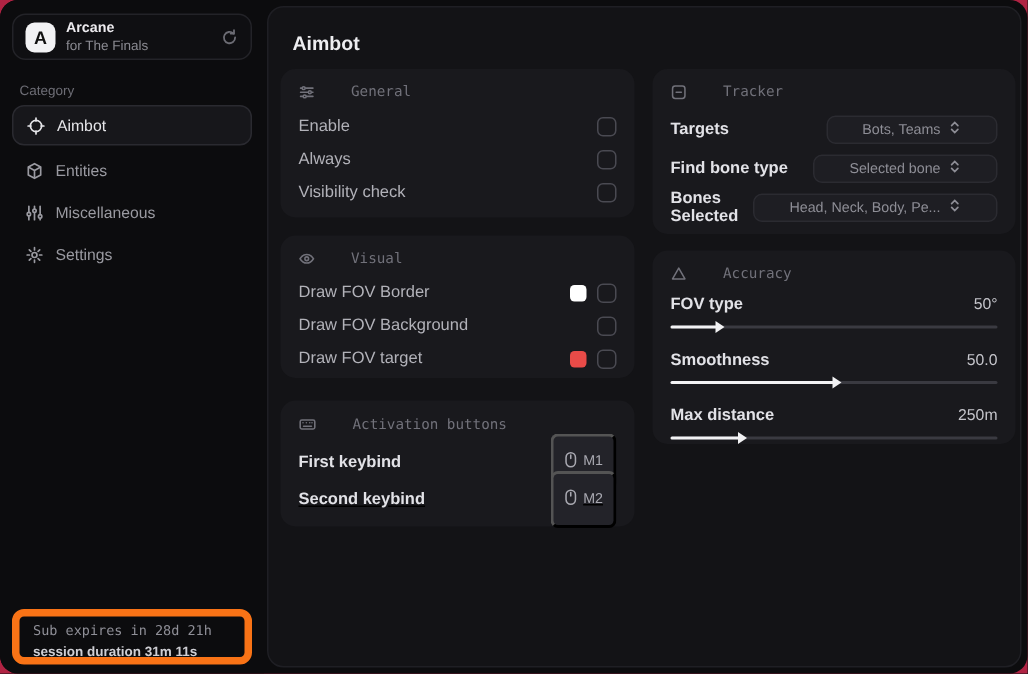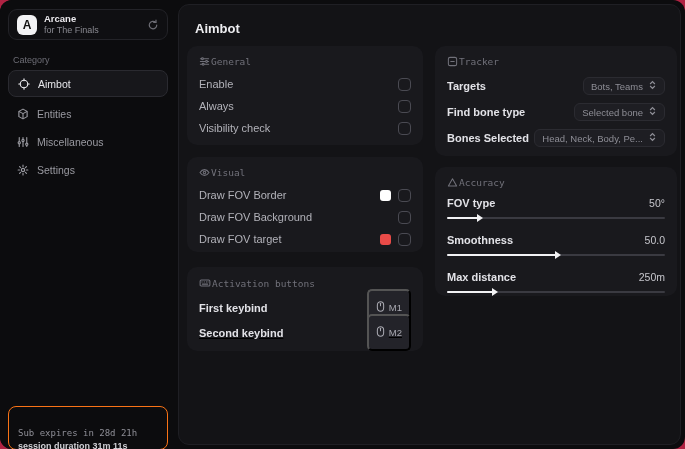--- a/index.html
+++ b/index.html
@@ -12,40 +12,40 @@
   .brand-card { position:absolute; left:8px; top:9px; width:160px; height:31px; border:1px solid #232328; border-radius:9px; background:#0f0f12; display:flex; align-items:center; padding:0 8px; gap:7px; }
   .brand-logo { width:20px; height:20px; border-radius:6px; background:#f2f2f4; color:#111; font-weight:bold; font-size:12px; display:flex; align-items:center; justify-content:center; }
   .brand-text { flex:1; line-height:1.15; }
   .brand-name { font-size:9.5px; font-weight:bold; color:#eceaee; }
   .brand-sub { font-size:9px; color:#8a8a91; }
   .icon-btn { color:#6c6c74; display:flex; align-items:center; cursor:pointer; }
   .cat-label { position:absolute; left:13px; top:55px; font-size:9px; color:#6d6d75; }
   .nav-item { position:absolute; left:8px; width:160px; height:27px; display:flex; align-items:center; gap:8px; padding:0 9px; border-radius:8px; color:#9a9aa1; font-size:10.5px; cursor:pointer; }
   .nav-item.active { background:#17171b; border:1px solid #2a2a30; color:#e6e6ea; }
   .nav-item .nicon { display:flex; align-items:center; color:inherit; }
-  .footer-card { position:absolute; left:8px; top:406px; width:160px; height:37px; border:1px solid #f97316; border-radius:8px; padding:21px 9px; }
+  .footer-card { position:absolute; left:8px; top:406px; width:160px; height:37px; border:5px solid #f97316; border-radius:8px; padding:5px 9px; }
   .footer-line1 { font-family:"DejaVu Sans Mono", monospace; font-size:9px; color:#8f8f97; }
   .footer-line2 { font-size:9px; font-weight:bold; color:#cfcfd4; margin-top:3px; }
 
   
   .main { position:absolute; left:178px; top:4px; right:4px; bottom:4px; background:#131316; border:1px solid #1f1f24; border-radius:11px; }
   .page-title { position:absolute; left:16px; top:16px; font-size:13px; font-weight:bold; color:#ededf0; }
 
   .card { position:absolute; background:#19191d; border-radius:10px; padding:10px 12px; }
-  .card-head { display:flex; align-items:center; gap:1px; font-family:"DejaVu Sans Mono", monospace; font-size:9.5px; color:#71717a; margin-bottom:6px; }
+  .card-head { display:flex; align-items:center; gap:24px; font-family:"DejaVu Sans Mono", monospace; font-size:9.5px; color:#71717a; margin-bottom:6px; }
   .card-head .cicon { display:flex; align-items:center; color:#71717a; }
 
   .row { display:flex; align-items:center; height:22px; }
   .row-label { flex:1; font-size:11px; color:#b2b2b9; }
   .row-label.bright { color:#e2e2e7; font-weight:bold; }
   .checkbox { width:13px; height:13px; border:1.5px solid #4a4a52; border-radius:4px; background:transparent; cursor:pointer; }
   .swatch { width:11px; height:11px; border-radius:3px; margin-right:7px; cursor:pointer; }
 
   .key-badge { display:flex; align-items:center; gap:4px; background:#232329; border-radius:5px; padding:10px 7px; font-size:9.5px; color:#a9a9b1; cursor:pointer;margin-left:28px; }
-  .select-btn { display:flex; align-items:center; gap:5px; background:#1e1e23; border:1px solid #2b2b31; border-radius:6px; padding:2px 7px; font-size:9.5px; color:#8e8e96; cursor:pointer; white-space:nowrap; }
+  .select-btn { display:flex; align-items:center; gap:5px; background:#1e1e23; border:1px solid #2b2b31; border-radius:6px; padding:2px 23px; font-size:9.5px; color:#8e8e96; cursor:pointer; white-space:nowrap; }
 
   .acc-row { margin-bottom:8px; }
   .acc-top { display:flex; align-items:center; height:18px; }
   .acc-value { font-size:10.5px; color:#c5c5cb; }
   .slider { position:relative; height:10px; margin-top:1px; cursor:pointer; }
   .slider-track { position:absolute; left:0; right:0; top:4px; height:2px; background:#3a3a41; border-radius:1px; }
   .slider-fill { position:absolute; left:0; top:4px; height:2px; background:#f2f2f4; border-radius:1px; }
   .slider-thumb { position:absolute; right:-5px; top:-3px; width:0; height:0; border-top:4px solid transparent; border-bottom:4px solid transparent; border-left:6px solid #f2f2f4; }
 </style>
 </head>

